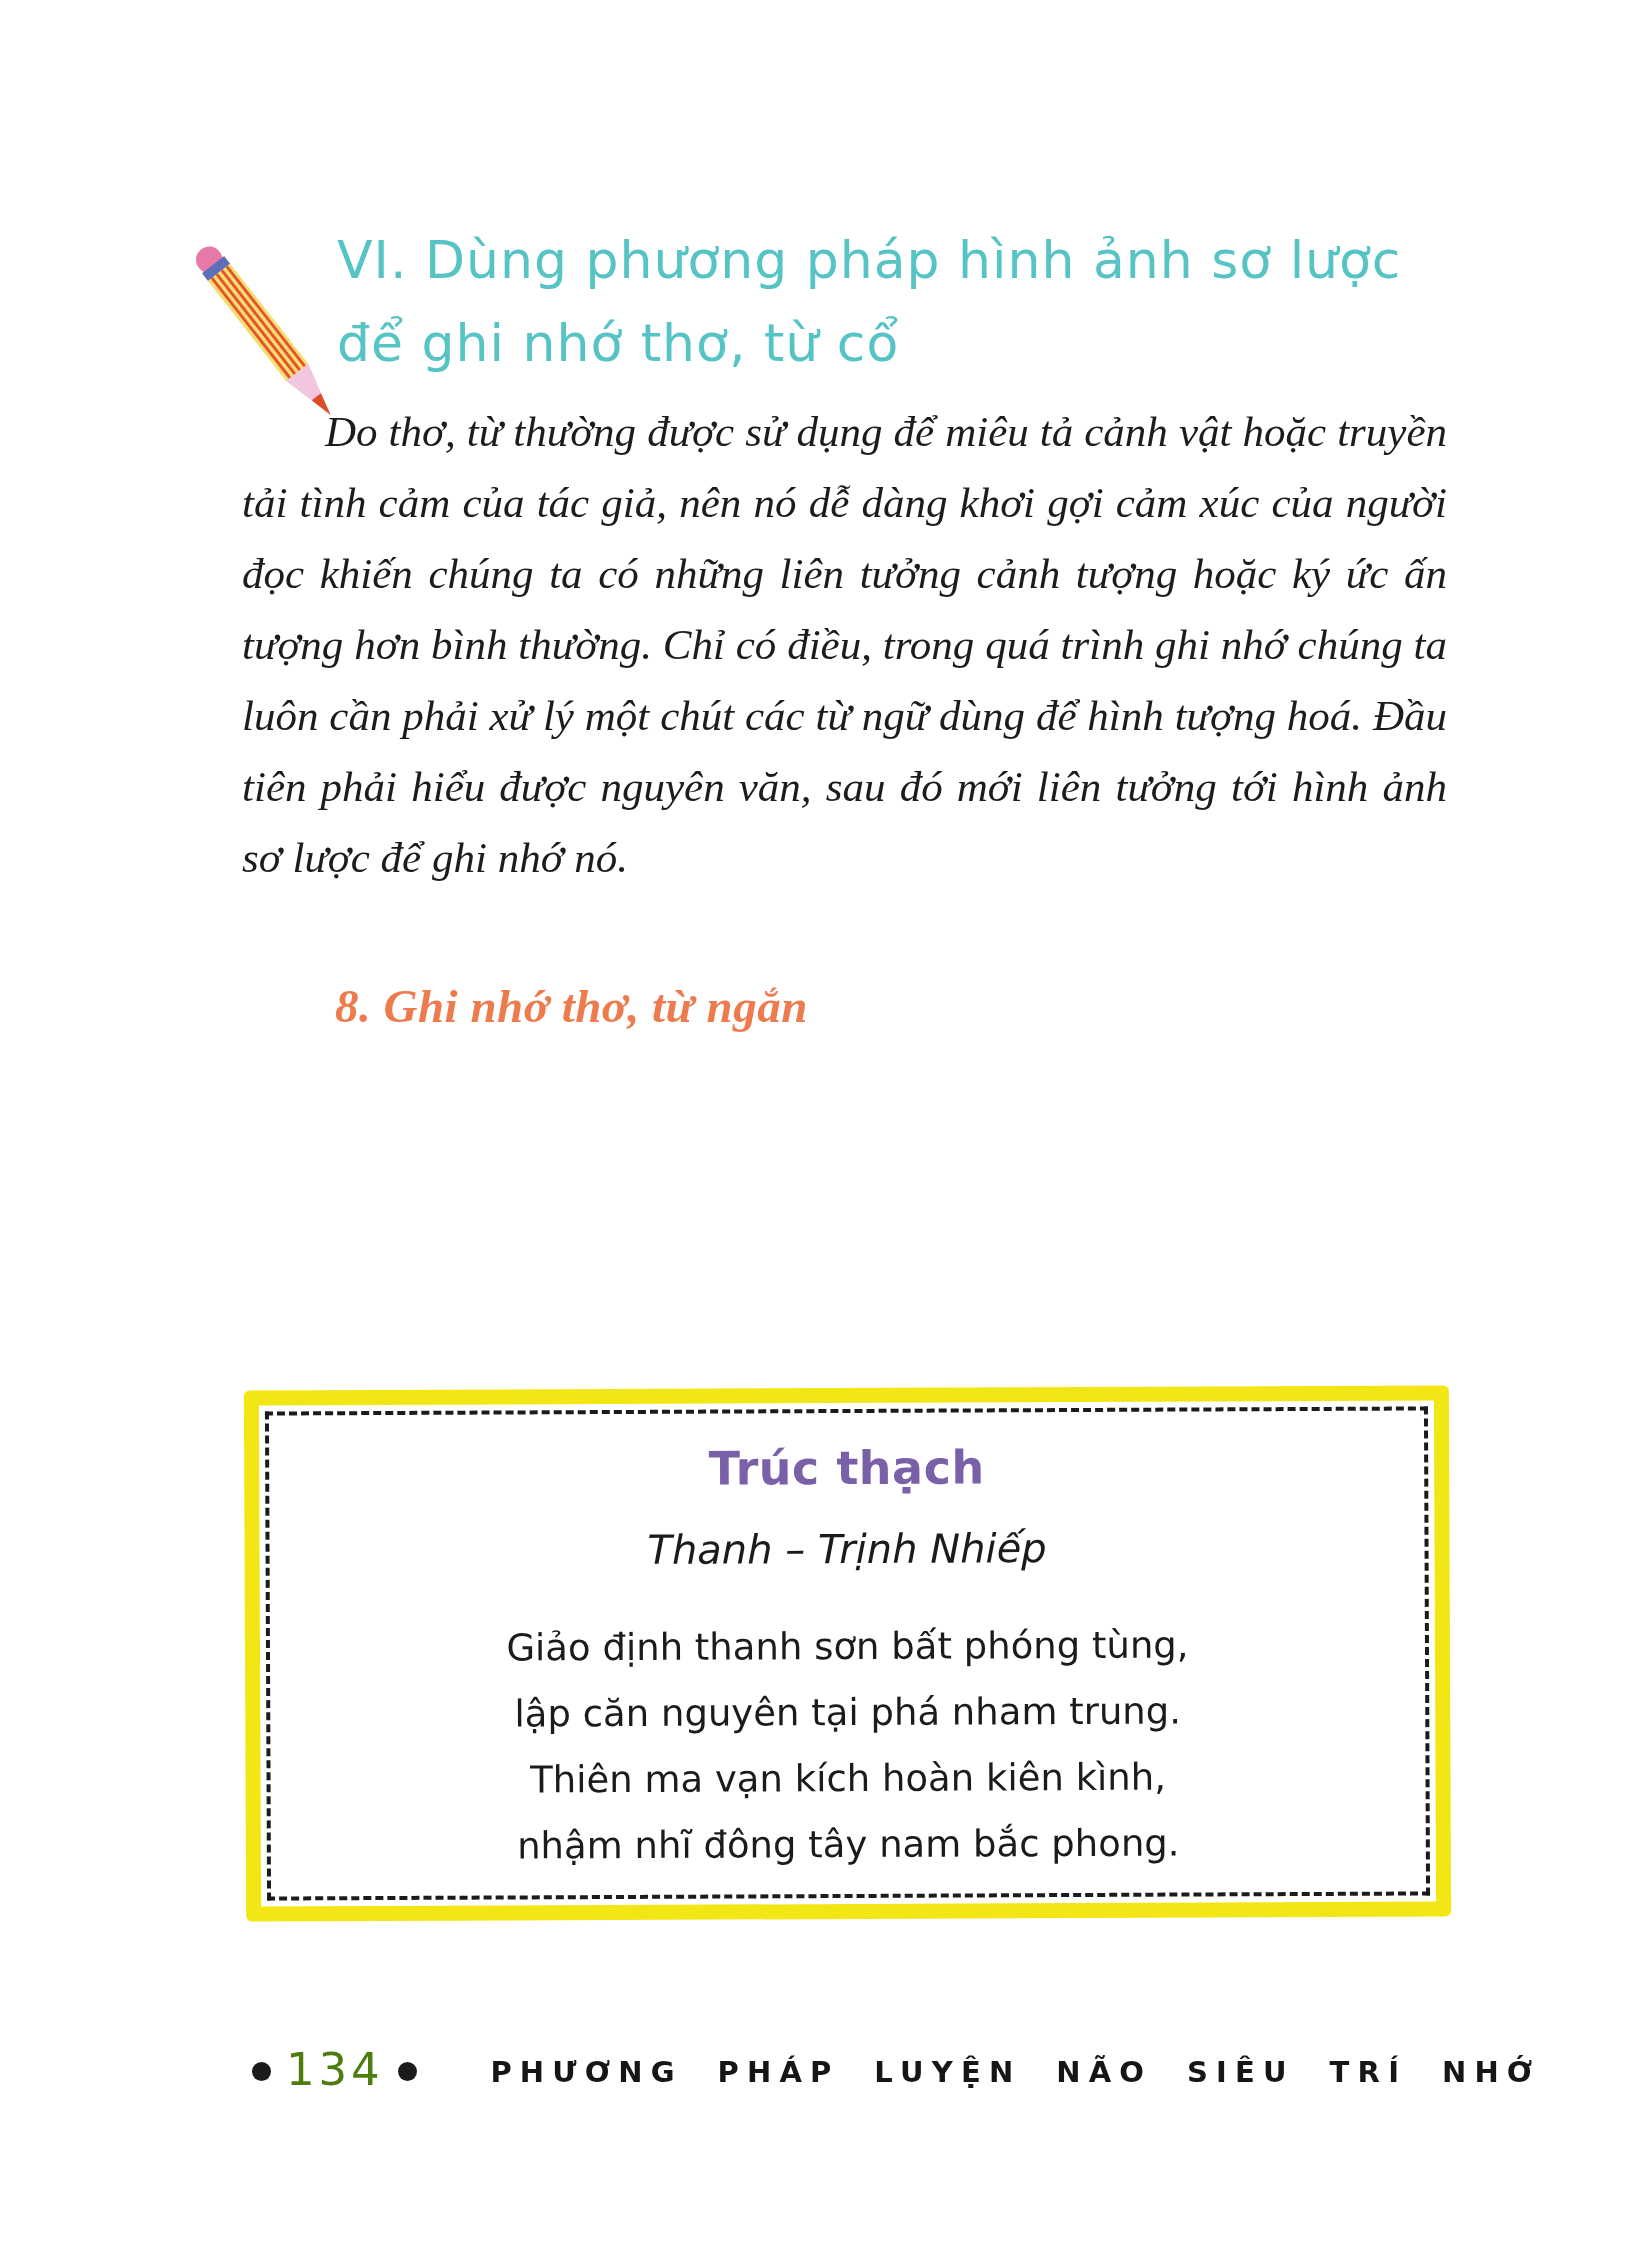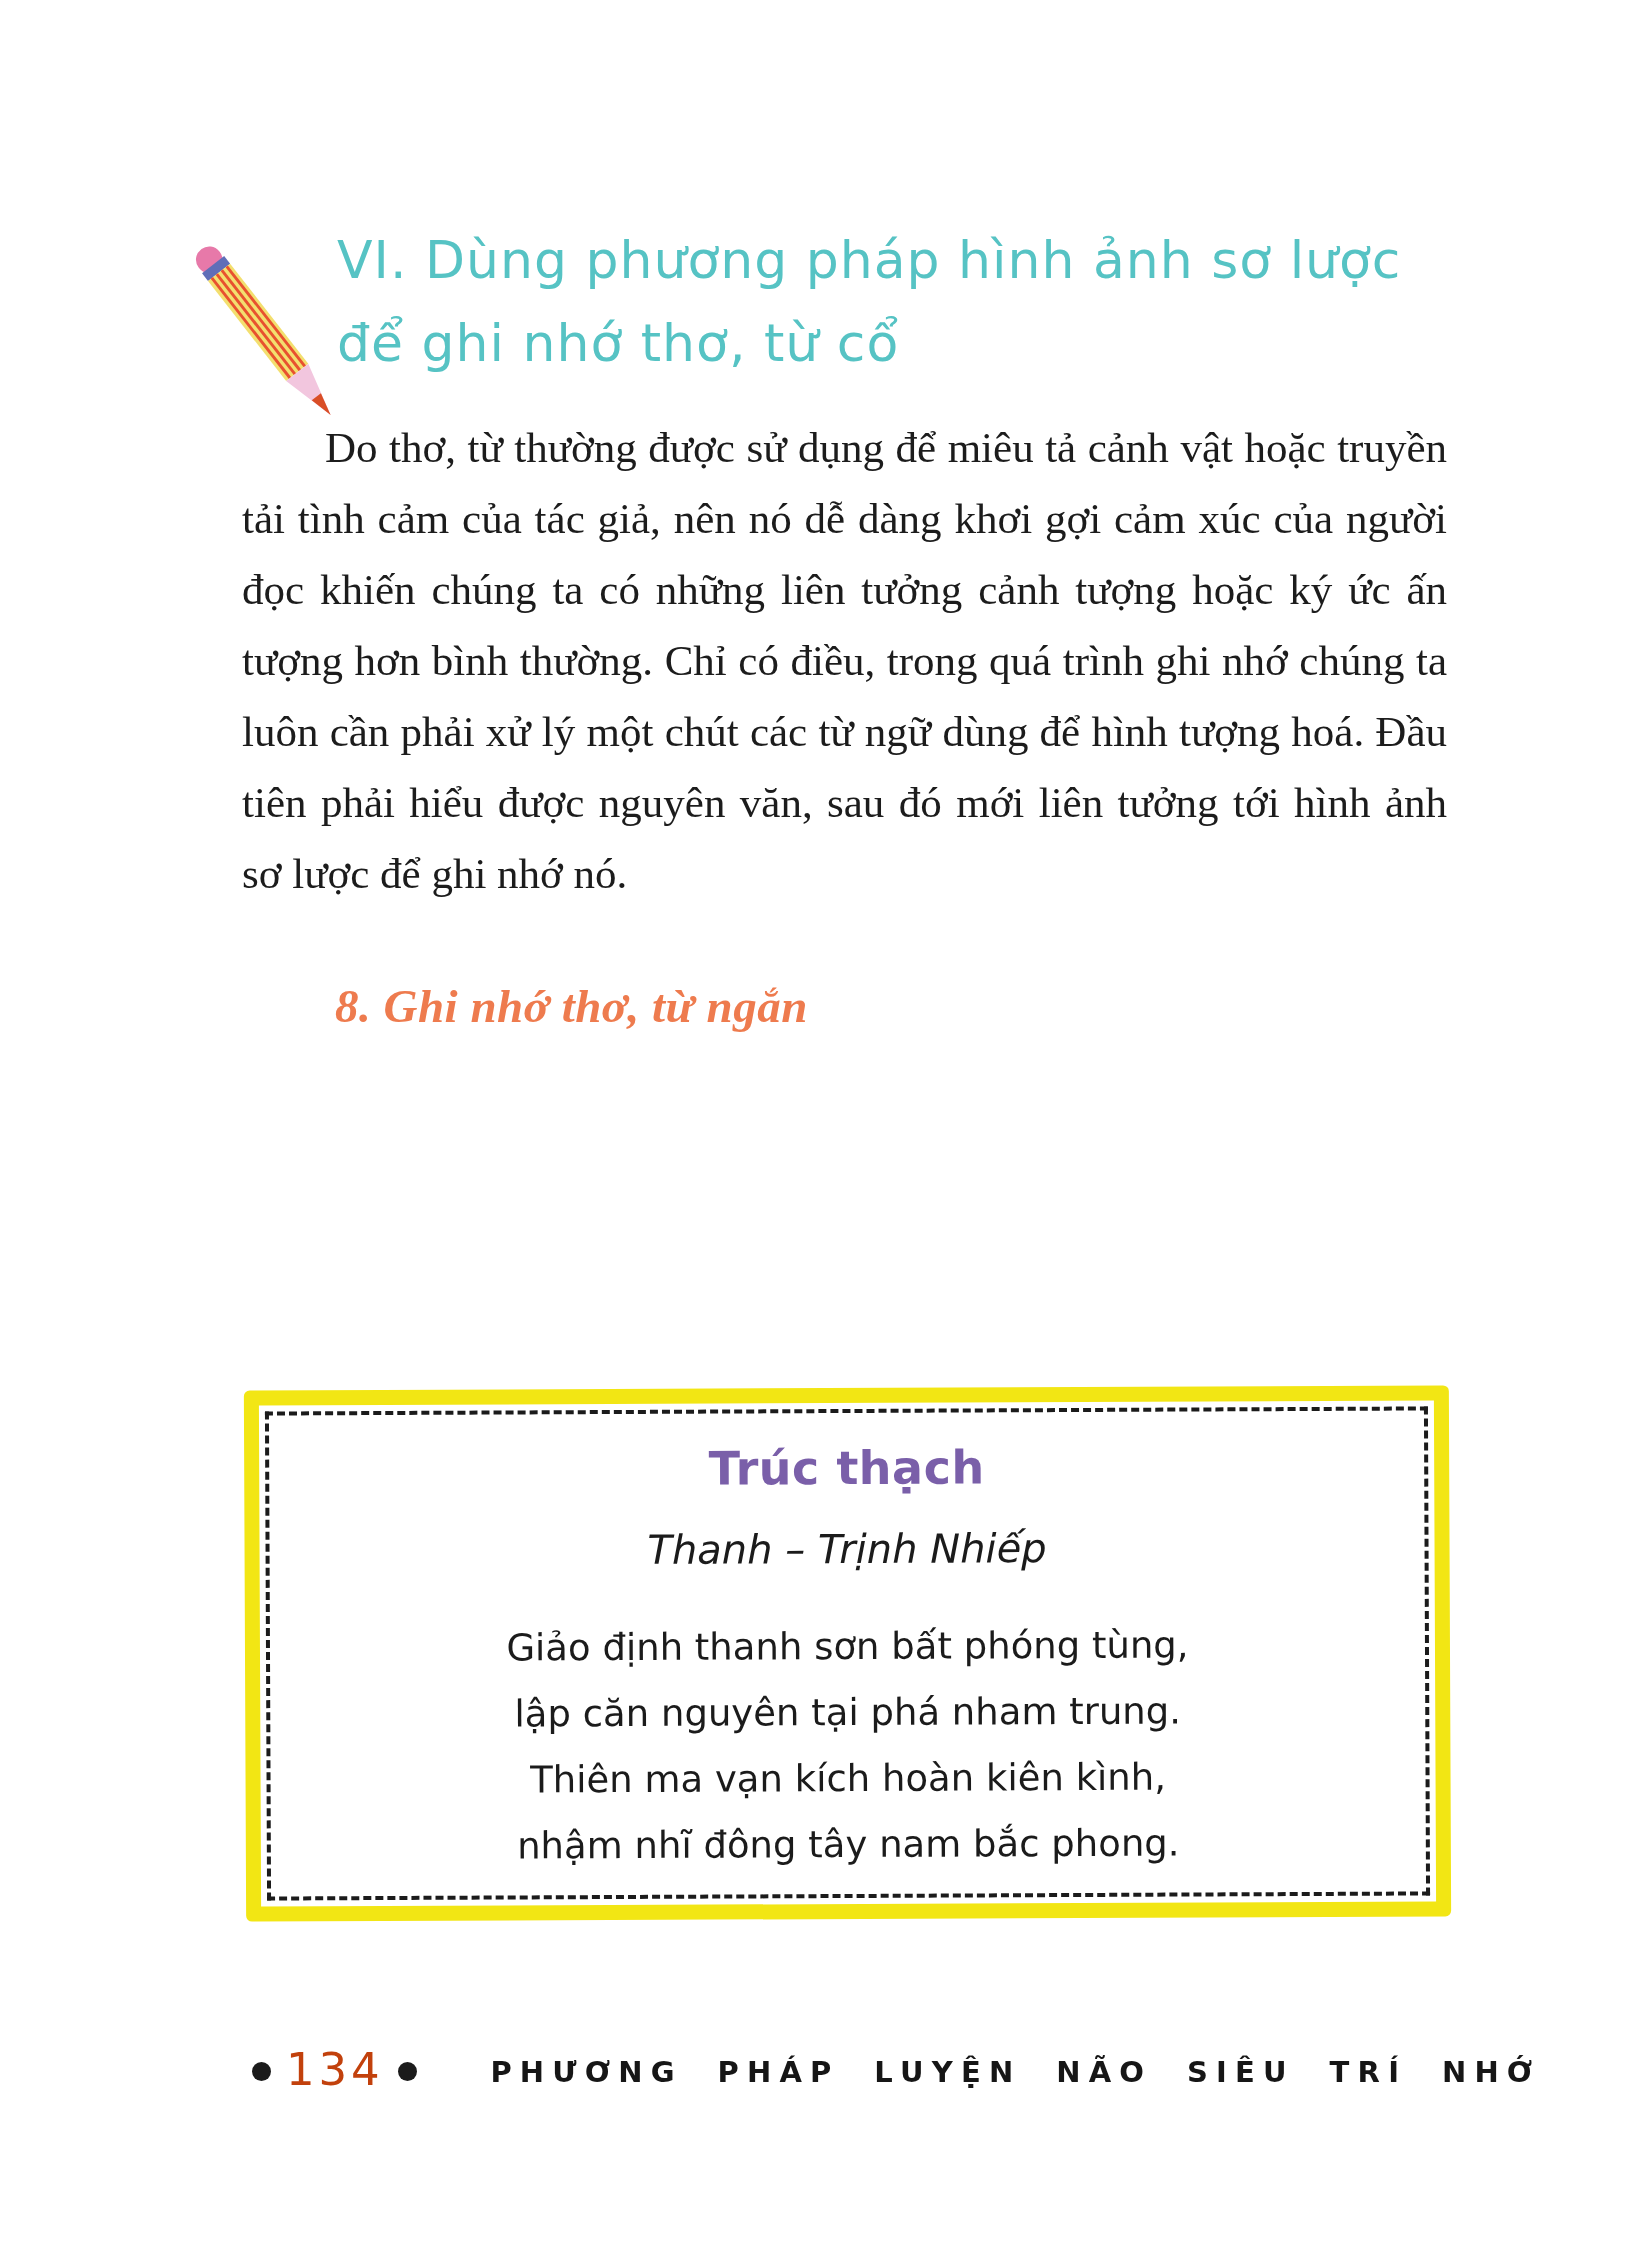--- a/index.html
+++ b/index.html
@@ -21,21 +21,21 @@
     color:#56C3C4; white-space:nowrap;
   }
   .section-heading span { display:block; }
 
   
   .body-para {
     position:absolute; left:242px; width:1205px; margin:0;
     font-size:43px; line-height:71px; text-align:justify;
     text-indent:83px; color:#1c1c1c;
   }
-  .para-1 { top:412px; }
+  .para-1 { top:396px;font-style:italic; }
   .para-2 { top:1054px; }
 
   .sub-heading {
     position:absolute; left:335px; top:979px; margin:0;
     font-family:"Liberation Serif", serif;
     font-style:italic; font-weight:700;
     font-size:47px; color:#EE7B4E; letter-spacing:0.5px;
   }
 
   
@@ -67,21 +67,21 @@
   }
 
   
   .footer {
     position:absolute; left:252px; top:2043px; width:1201px;
     display:flex; align-items:center;
   }
   .pagenum-group {
     display:flex; align-items:center;
     font-family:"DejaVu Sans", sans-serif;
-    font-size:45px; color:#c2410c;
+    font-size:45px; color:#4d7c0f;
   }
   .dot {
     width:19.4px; height:19.4px; border-radius:50%;
     background:#1b1b1b; display:inline-block; flex:0 0 auto;
   }
   .page-number { margin:0 14.5px; letter-spacing:3.9px; padding-bottom:3.9px; }
   .book-title {
     margin-left:73px; padding-top:1.9px;
     font-family:"DejaVu Sans", sans-serif;
     font-size:29px; font-weight:700;

